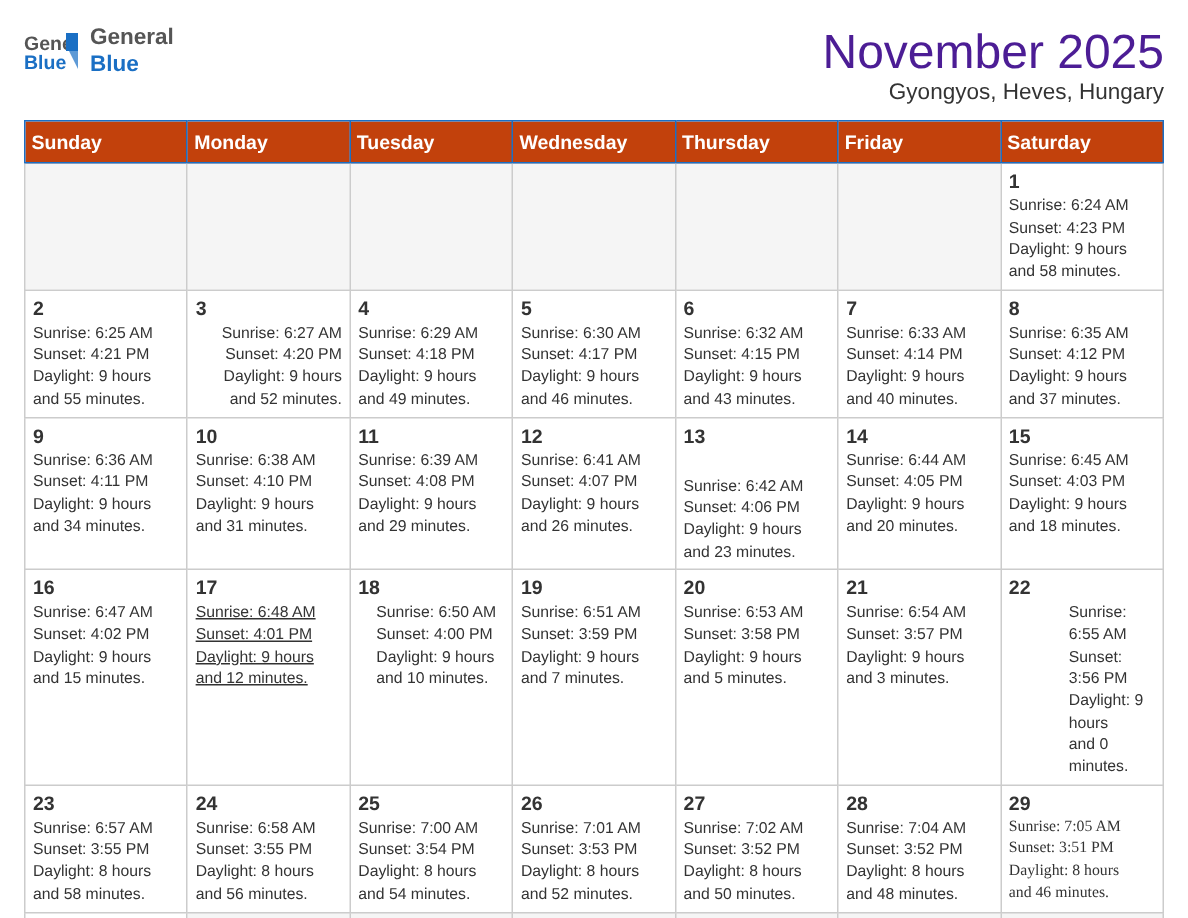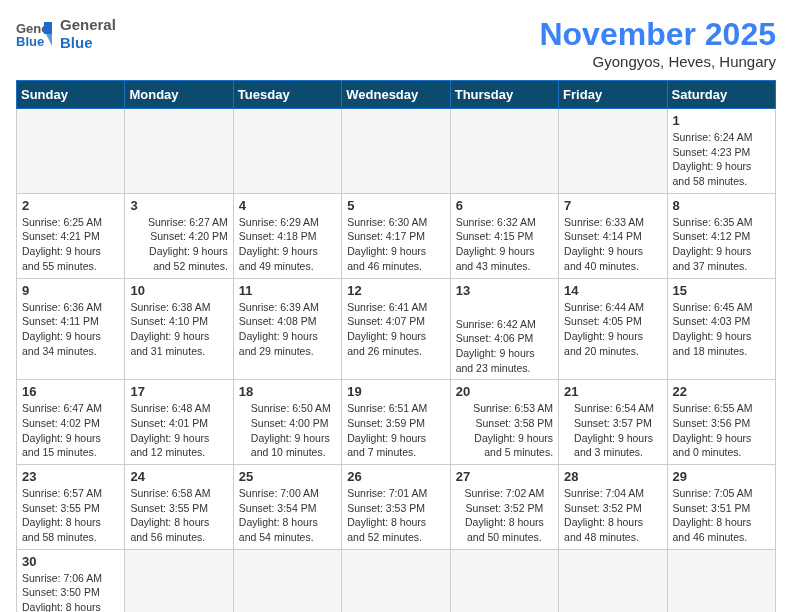--- a/index.html
+++ b/index.html
@@ -23,34 +23,34 @@
     }
     .logo-icon {
       width: 36px;
       height: 28px;
     }
     .title-block {
       text-align: right;
     }
     .month-title {
       font-size: 32px;
-      font-weight: bold;
-      color: #3b82f6;
+      font-weight: normal;
+      color: #4c1d95;
     }
     .subtitle {
       font-size: 15px;
       color: #333;
     }
     .calendar {
       width: 100%;
       border-collapse: collapse;
       border: 1px solid #ccc;
     }
     .calendar th {
-      background: #0c4a6e;
+      background: #c2410c;
       color: #fff;
       font-size: 13px;
       font-weight: bold;
       padding: 6px 4px;
       text-align: left;
       border: 1px solid #1a6fc4;
     }
     .calendar td {
       vertical-align: top;
       border: 1px solid #ccc;
@@ -238,56 +238,56 @@
       <tr>
         <td>
           <span class="day-num">16</span>
           <div class="day-info" style="white-space: pre-line;">Sunrise: 6:47 AM
 Sunset: 4:02 PM
 Daylight: 9 hours
 and 15 minutes.</div>
         </td>
         <td>
           <span class="day-num">17</span>
-          <div class="day-info" style="white-space: pre-line;">Sunrise: 6:48 AM
+          <div class="day-info" style="white-space: pre-line; text-decoration: underline;">Sunrise: 6:48 AM
 Sunset: 4:01 PM
 Daylight: 9 hours
 and 12 minutes.</div>
         </td>
         <td>
           <span class="day-num">18</span>
           <div class="day-info" style="white-space: pre-line; margin-left: 12px;">Sunrise: 6:50 AM
 Sunset: 4:00 PM
 Daylight: 9 hours
 and 10 minutes.</div>
         </td>
         <td>
           <span class="day-num">19</span>
           <div class="day-info" style="white-space: pre-line;">Sunrise: 6:51 AM
 Sunset: 3:59 PM
 Daylight: 9 hours
 and 7 minutes.</div>
         </td>
         <td>
           <span class="day-num">20</span>
-          <div class="day-info" style="white-space: pre-line; text-align: right;">Sunrise: 6:53 AM
+          <div class="day-info" style="white-space: pre-line;">Sunrise: 6:53 AM
 Sunset: 3:58 PM
 Daylight: 9 hours
 and 5 minutes.</div>
         </td>
         <td>
           <span class="day-num">21</span>
-          <div class="day-info" style="white-space: pre-line; margin-left: 10px;">Sunrise: 6:54 AM
+          <div class="day-info" style="white-space: pre-line;">Sunrise: 6:54 AM
 Sunset: 3:57 PM
 Daylight: 9 hours
 and 3 minutes.</div>
         </td>
         <td>
           <span class="day-num">22</span>
-          <div class="day-info" style="white-space: pre-line;">Sunrise: 6:55 AM
+          <div class="day-info" style="white-space: pre-line; margin-left: 40px;">Sunrise: 6:55 AM
 Sunset: 3:56 PM
 Daylight: 9 hours
 and 0 minutes.</div>
         </td>
       </tr>
       <tr>
         <td>
           <span class="day-num">23</span>
           <div class="day-info" style="white-space: pre-line;">Sunrise: 6:57 AM
 Sunset: 3:55 PM
@@ -310,35 +310,35 @@
         </td>
         <td>
           <span class="day-num">26</span>
           <div class="day-info" style="white-space: pre-line;">Sunrise: 7:01 AM
 Sunset: 3:53 PM
 Daylight: 8 hours
 and 52 minutes.</div>
         </td>
         <td>
           <span class="day-num">27</span>
-          <div class="day-info" style="white-space: pre-line; text-align: center;">Sunrise: 7:02 AM
+          <div class="day-info" style="white-space: pre-line;">Sunrise: 7:02 AM
 Sunset: 3:52 PM
 Daylight: 8 hours
 and 50 minutes.</div>
         </td>
         <td>
           <span class="day-num">28</span>
           <div class="day-info" style="white-space: pre-line;">Sunrise: 7:04 AM
 Sunset: 3:52 PM
 Daylight: 8 hours
 and 48 minutes.</div>
         </td>
         <td>
           <span class="day-num">29</span>
-          <div class="day-info" style="white-space: pre-line;">Sunrise: 7:05 AM
+          <div class="day-info" style="white-space: pre-line; font-family: Liberation Serif, serif;">Sunrise: 7:05 AM
 Sunset: 3:51 PM
 Daylight: 8 hours
 and 46 minutes.</div>
         </td>
       </tr>
       <tr class="last-row">
         <td class="has-data">
           <span class="day-num">30</span>
           <div class="day-info" style="white-space: pre-line;">Sunrise: 7:06 AM
 Sunset: 3:50 PM

